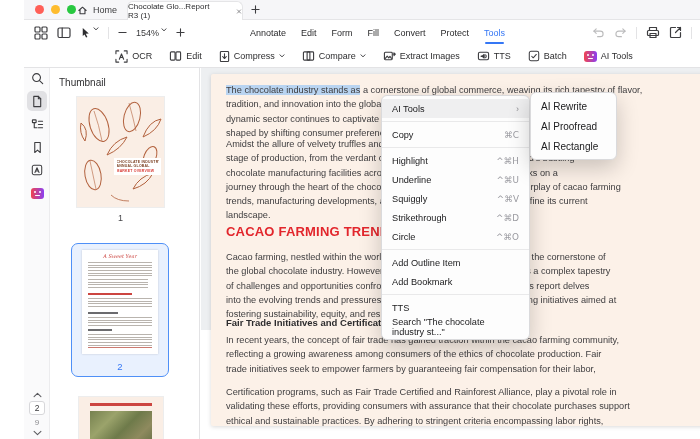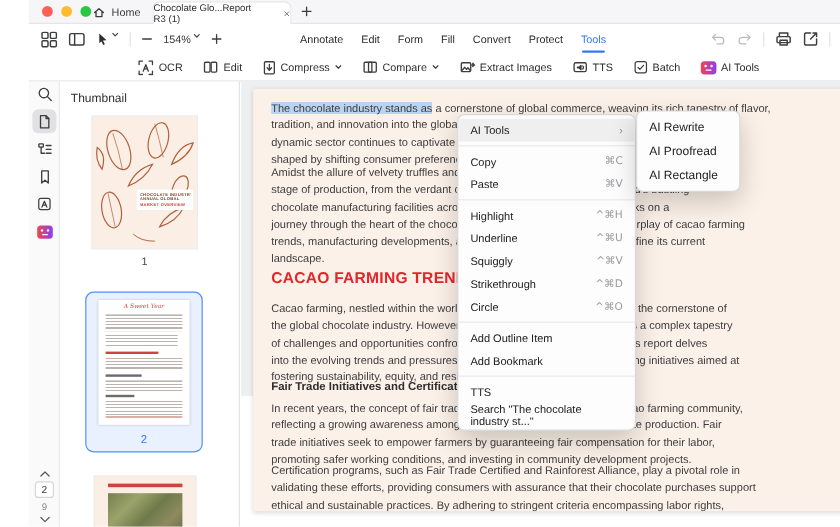--- a/index.html
+++ b/index.html
@@ -428,21 +428,20 @@
           <div class="line">into the evolving trends and pressures shaping cacao cultivation, spotlighting initiatives aimed at</div>
           <div class="line">fostering sustainability, equity, and resilience toward a changing climate.</div>
         </div>
 
         <div class="h2">Fair Trade Initiatives and Certifications</div>
 
         <div class="para p4">
           <div class="line">In recent years, the concept of fair trade has gained traction within the cacao farming community,</div>
           <div class="line">reflecting a growing awareness among consumers of the ethics of chocolate production. Fair</div>
           <div class="line">trade initiatives seek to empower farmers by guaranteeing fair compensation for their labor,</div>
-          <div class="line">promoting safer working conditions, and investing in community development projects.</div>
         </div>
 
         <div class="para p5">
           <div class="line">Certification programs, such as Fair Trade Certified and Rainforest Alliance, play a pivotal role in</div>
           <div class="line">validating these efforts, providing consumers with assurance that their chocolate purchases support</div>
           <div class="line">ethical and sustainable practices. By adhering to stringent criteria encompassing labor rights,</div>
 
         </div>
 
       </div>
@@ -455,24 +454,20 @@
   <div class="ctx-menu">
     <div class="ctx-item hl">
       <span>AI Tools</span>
       <span class="chev">›</span>
     </div>
     <div class="ctx-sep"></div>
     <div class="ctx-item">
         <span>Copy</span>
         <span class="sc">⌘C</span>
       </div>
-    <div class="ctx-item">
-        <span>Paste</span>
-        <span class="sc">⌘V</span>
-      </div>
     <div class="ctx-sep"></div>
     <div class="ctx-item">
         <span>Highlight</span>
         <span class="sc">^⌘H</span>
       </div>
     <div class="ctx-item">
         <span>Underline</span>
         <span class="sc">^⌘U</span>
       </div>
     <div class="ctx-item">

